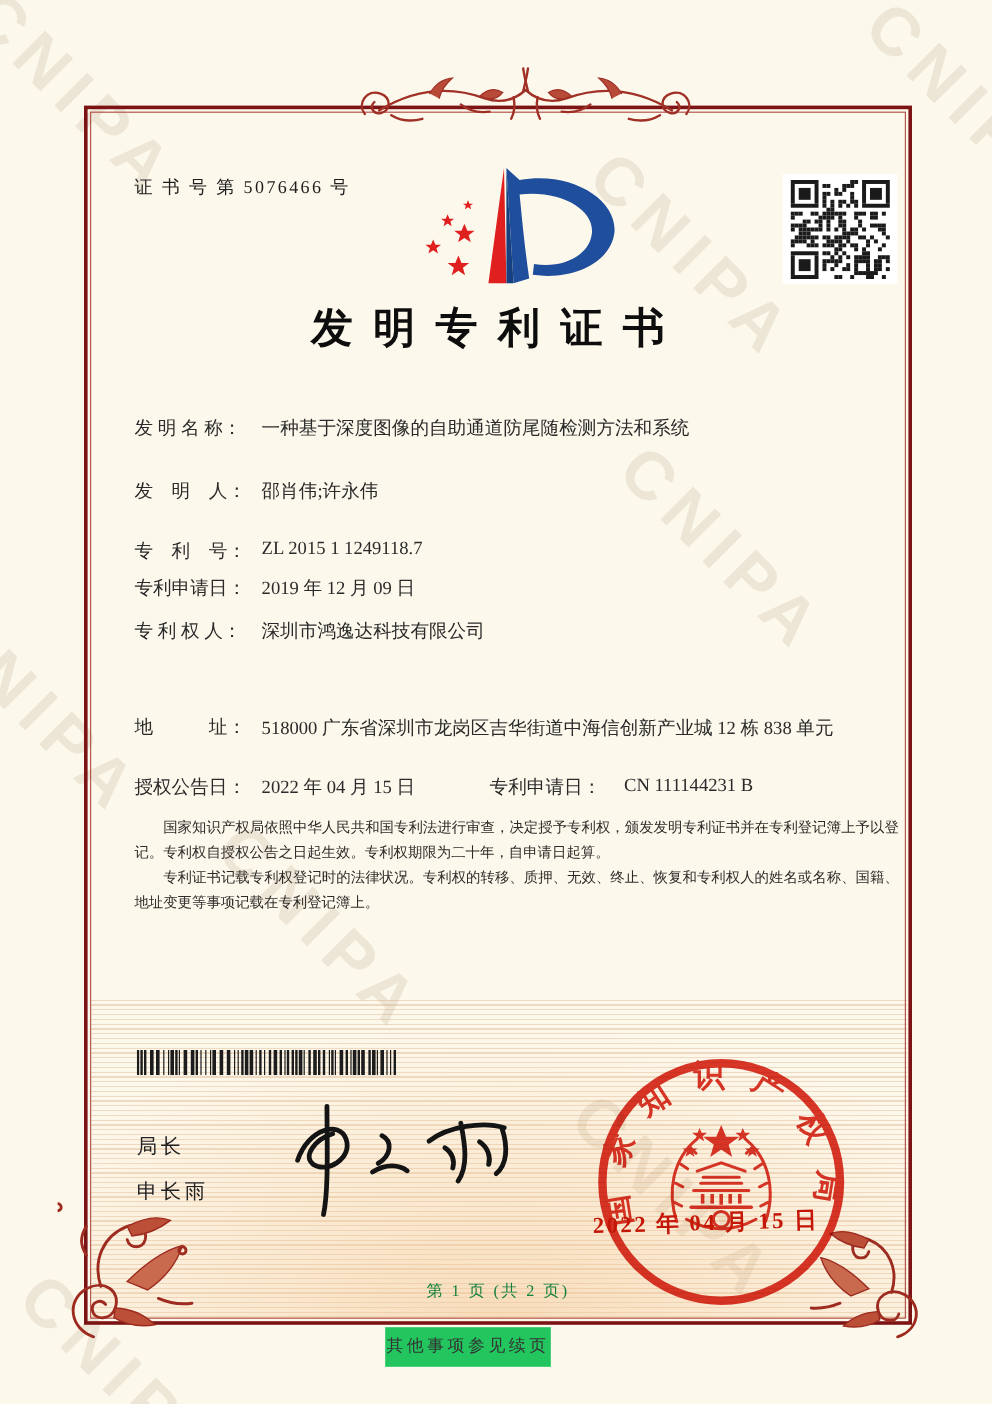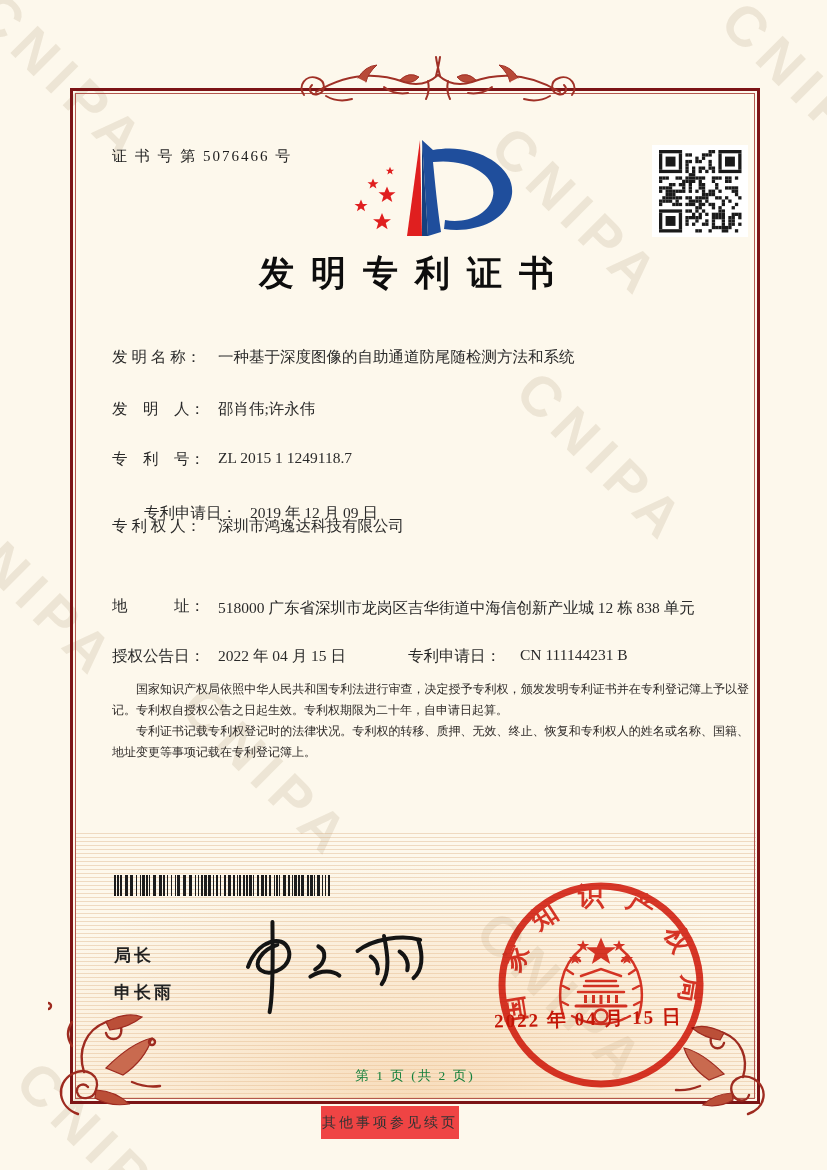--- a/index.html
+++ b/index.html
@@ -41,28 +41,28 @@
   }
   .field-row{position:absolute;left:112px;z-index:30;font-size:15.5px;color:#2a2a2a;}
   .flabel{display:inline-block;width:106px;white-space:pre;vertical-align:top;}
   .fvalue{display:inline-block;vertical-align:top;}
   .addr .fvalue{width:534px;line-height:1.55;}
   .paras{position:absolute;left:112px;top:679px;width:637px;z-index:30;}
   .paras p{
     margin:0;text-indent:2em;font-size:12px;line-height:1.74;
     text-align:justify;color:#2e2a28;
   }
-  .signer{position:absolute;left:114px;z-index:30;font-size:17px;letter-spacing:3px;color:#222;font-weight:bold;}
+  .signer{position:absolute;left:114px;z-index:30;font-size:17px;letter-spacing:3px;color:#222;}
   .footer{
     position:absolute;left:150px;top:1067px;width:530px;z-index:30;text-align:center;
     font-size:13.5px;letter-spacing:2px;color:#15803d;
   }
   .contnote{
     position:absolute;left:321px;top:1106px;width:138px;height:33px;z-index:30;
-    background:#ef4444;text-align:center;line-height:33px;font-size:14px;letter-spacing:3px;color:#333;
+    background:#22c55e;text-align:center;line-height:33px;font-size:14px;letter-spacing:3px;color:#333;
   }
   .qr{position:absolute;left:652px;top:145px;z-index:30;}
   .logo{position:absolute;left:329px;top:132px;z-index:30;}
   .barcode{position:absolute;left:114px;top:875px;z-index:30;}
   .signature{position:absolute;left:222px;top:910px;z-index:31;}
   .seal{position:absolute;left:492px;top:876px;z-index:40;mix-blend-mode:multiply;opacity:.93;}
   .sealdate{
     position:absolute;left:494px;top:1006px;width:195px;z-index:41;
     font-size:19px;font-weight:700;color:#c41708;letter-spacing:2px;white-space:nowrap;
     transform:rotate(-1.5deg);
@@ -374,21 +374,21 @@
 
   <div class="field-row" style="top:347px;">
     <span class="flabel">发 明 名 称：</span><span class="fvalue">一种基于深度图像的自助通道防尾随检测方法和系统</span>
   </div>
   <div class="field-row" style="top:399px;">
     <span class="flabel">发　明　人：</span><span class="fvalue">邵肖伟;许永伟</span>
   </div>
   <div class="field-row" style="top:449px;">
     <span class="flabel">专　利　号：</span><span class="fvalue">ZL 2015 1 1249118.7</span>
   </div>
-  <div class="field-row" style="top:503px;margin-left:32px;">
+  <div class="field-row" style="top:480px;">
     <span class="flabel">专利申请日：</span><span class="fvalue">2019 年 12 月 09 日</span>
   </div>
   <div class="field-row" style="top:516px;">
     <span class="flabel">专 利 权 人：</span><span class="fvalue">深圳市鸿逸达科技有限公司</span>
   </div>
   <div class="field-row addr" style="top:596px;">
     <span class="flabel">地　　　址：</span><span class="fvalue">518000 广东省深圳市龙岗区吉华街道中海信创新产业城 12 栋 838 单元</span>
   </div>
   <div class="field-row" style="top:646px;">
     <span class="flabel">授权公告日：</span><span class="fvalue">2022 年 04 月 15 日</span>

